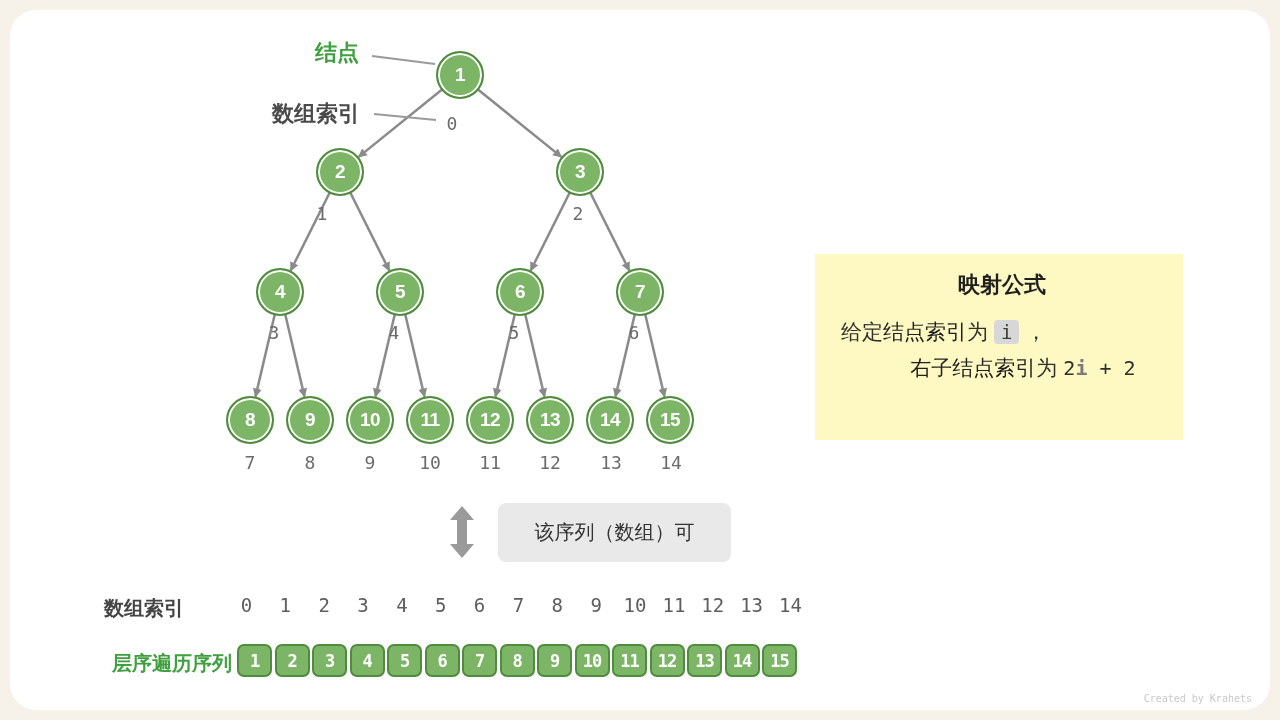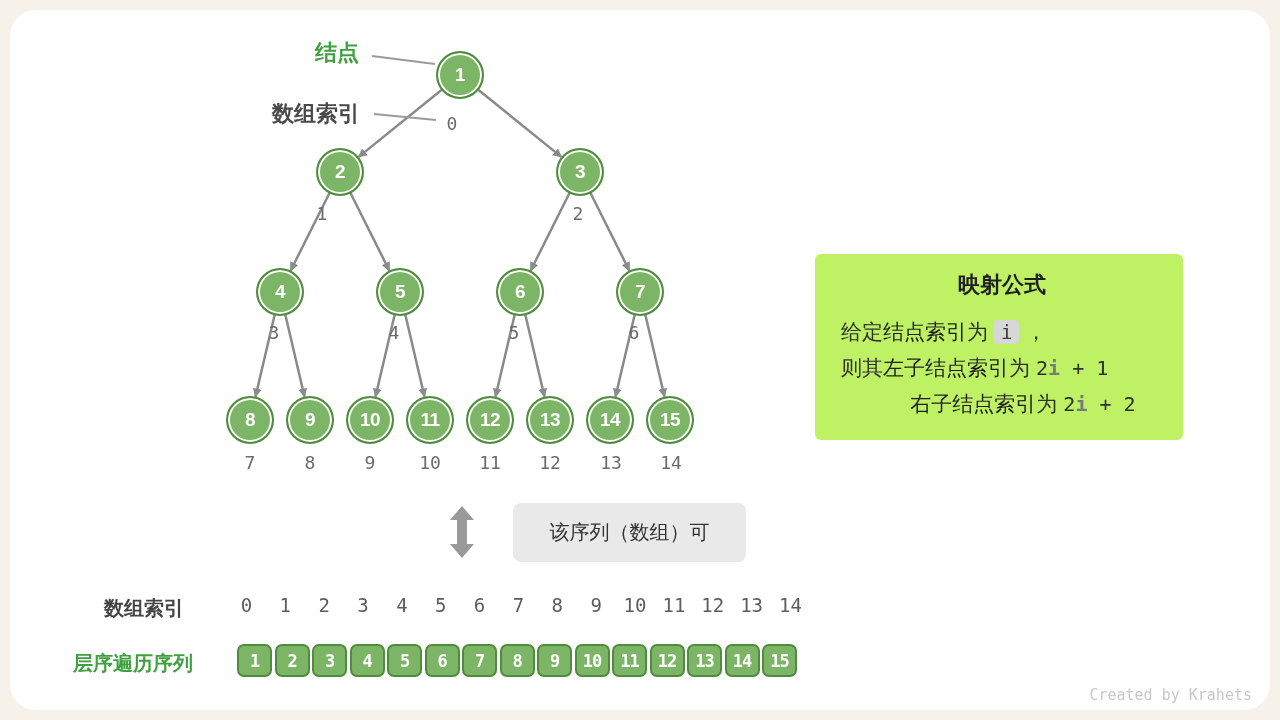--- a/index.html
+++ b/index.html
@@ -28,62 +28,62 @@
     position:absolute; transform:translate(-50%,-50%);
     font-family:"DejaVu Sans Mono", monospace;
     font-size:18px; color:#6b6b6b;
   }
   .ptr-label { position:absolute; font-size:22px; font-weight:bold; }
   .ptr-label.green { color:#3FA03F; }
   .ptr-label.dark  { color:#4a4a4a; }
   
   .formula-box {
     position:absolute; left:815px; top:254px; width:368px; height:186px;
-    background:#bef264; border-radius:6px; box-sizing:border-box;
+    background:#fef9c3; border-radius:0; box-sizing:border-box;
     padding:16px 20px 0 26px; color:#2f2f2f;
   }
   .formula-title { text-align:center; font-size:22px; font-weight:bold; color:#1f1f1f; margin-bottom:14px; }
   .formula-line { font-size:21px; line-height:36px; white-space:nowrap; }
   .formula-line .b { font-weight:normal; color:#1f1f1f; }
   .formula-line.indent { margin-left:42px;text-align:center; }
   .code { font-family:"DejaVu Sans Mono", monospace; font-size:20px; margin-left:6px; }
   .code .ci { color:#7a7a7a; font-weight:bold; }
   .chip {
     font-family:"DejaVu Sans Mono", monospace; font-size:19px;
     background:#d7d7d7; border-radius:4px; padding:1px 7px; margin:0 6px;
     color:#3c3c3c;
   }
   
   .swap-arrow { position:absolute; left:448px; top:506px; }
   .note-box {
-    position:absolute; left:513px; top:503px; width:233px; height:59px;
+    position:absolute; left:498px; top:503px; width:233px; height:59px;
     background:#E9E9E9; border-radius:8px;
     display:flex; align-items:center; justify-content:center;
     font-size:20px; color:#333333; line-height:27px;
   }
   
   .row-label { position:absolute; font-size:20px; font-weight:bold; }
   .row-label.dark { color:#444444; }
-  .row-label.green { color:#3FA03F; }
+  .row-label.green { color:#3FA03F;margin-left:39px; }
   .idx-row {
     position:absolute; left:227px; top:594px; width:583px; display:flex;
     font-family:"DejaVu Sans Mono", monospace; font-size:19px; color:#5d5d5d;
   }
   .idx-row span { flex:1; text-align:center; }
   .cell-row { position:absolute; left:237px; top:644px; display:flex; gap:2.5px; }
   .cell {
     width:35px; height:33px; box-sizing:border-box;
     background:#7CB565; border:2px solid #4F8C3D; border-radius:7px;
     display:flex; align-items:center; justify-content:center;
     color:#ffffff; font-weight:bold; font-size:17px;
     font-family:"DejaVu Sans Mono", monospace; letter-spacing:-1px;
   }
   .watermark {
     position:absolute; right:28px; bottom:16px;
-    font-family:"DejaVu Sans Mono", monospace; font-size:15px; color:#c8c8c8;
+    font-family:"DejaVu Sans Mono", monospace; font-size:10px; color:#c8c8c8;
   }
 </style>
 </head>
 <body>
 
 <div class="panel"></div>
 
 <svg class="tree-svg" width="820" height="500" viewBox="0 0 820 500">
   <defs>
     <marker id="arrow" markerUnits="userSpaceOnUse" markerWidth="9" markerHeight="9" refX="8" refY="4.5" orient="auto">
@@ -145,23 +145,20 @@
 <span class="tidx" style="left:490px; top:462px;">11</span>
 <span class="tidx" style="left:550px; top:462px;">12</span>
 <span class="tidx" style="left:611px; top:462px;">13</span>
 <span class="tidx" style="left:671px; top:462px;">14</span>
 
 <div class="formula-box">
   <div class="formula-title">映射公式</div>
   <div class="formula-line">
     <span>给定</span><span class="b">结点索引</span><span>为</span><span class="chip">i</span><span>，</span>
   </div>
-  <div class="formula-line">
-    <span>则其</span><span class="b">左子结点索引</span><span>为</span><span class="code"><span>2</span><span class="ci">i</span><span> + 1</span></span>
-  </div>
   <div class="formula-line indent">
     <span class="b">右子结点索引</span><span>为</span><span class="code"><span>2</span><span class="ci">i</span><span> + 2</span></span>
   </div>
 </div>
 
 <svg class="swap-arrow" width="28" height="52" viewBox="0 0 28 52">
   <polygon points="14,0 26,14 19,14 19,38 26,38 14,52 2,38 9,38 9,14 2,14" fill="#9a9a9a"></polygon>
 </svg>
 <div class="note-box">
   <span>该序列（数组）可</span>

